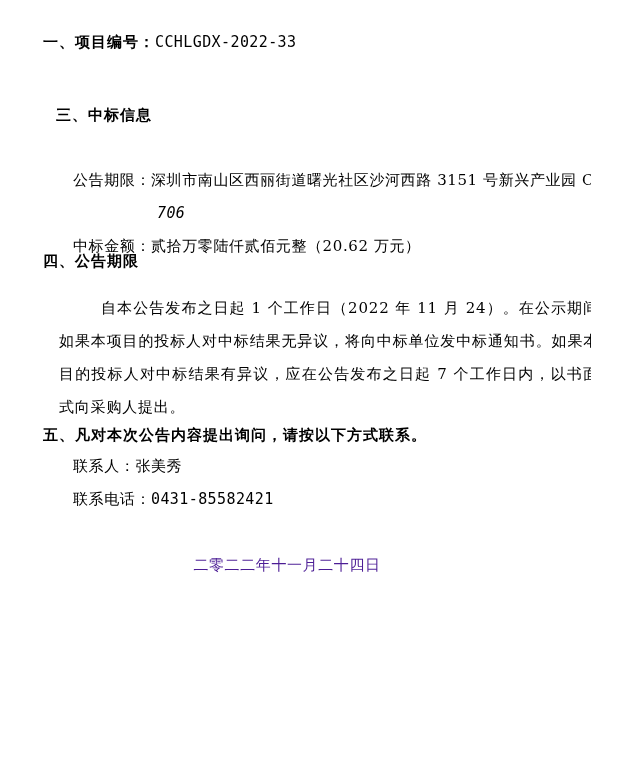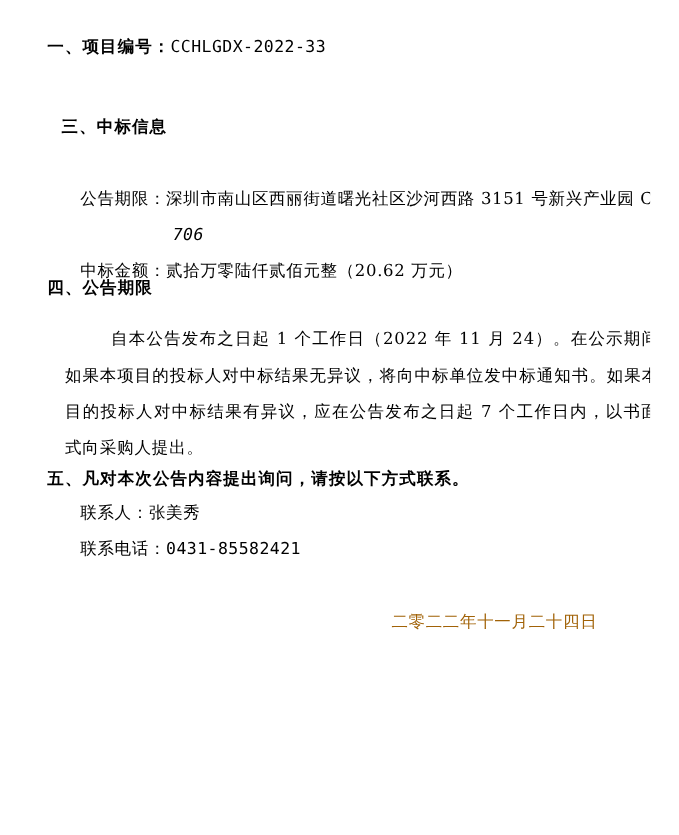--- a/index.html
+++ b/index.html
@@ -47,25 +47,25 @@
     letter-spacing: 0.8px;
     font-family: "DejaVu Serif", serif;
     color: #000000;
     margin-left: 28px;
   }
   .date-line {
     position: absolute;
     left: 31px;
     top: 556px;
     width: 512px;
-    text-align: right;
+    text-align: center;
     font-size: 15px;
     letter-spacing: 0.6px;
     font-family: "DejaVu Serif", serif;
-    color: #a16207;
+    color: #4c1d95;
   }
   
   #line-project-number { top: 33px;  left: 43px; }
   #line-project-name   { top: 65px;  left: 43px; }
   #line-award-heading  { top: 106px; left: 56px; }
   #line-supplier-name  { top: 138px; left: 73px; }
   #line-supplier-addr  { top: 171px; left: 73px; }
   #line-supplier-addr2 { top: 204px; left: 157px; font-style: italic; }
   #line-amount         { top: 237px; left: 73px; text-align: center; }
   #line-notice-heading { top: 252px; left: 43px; }

